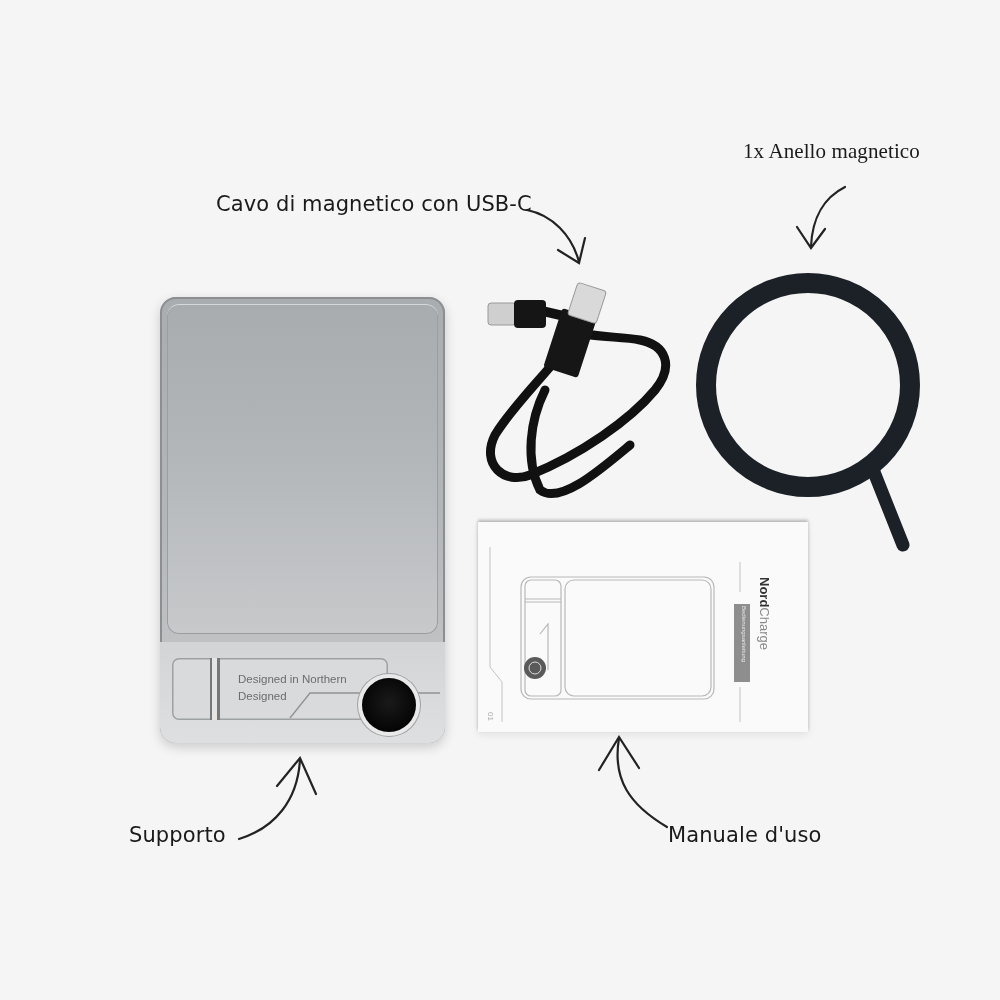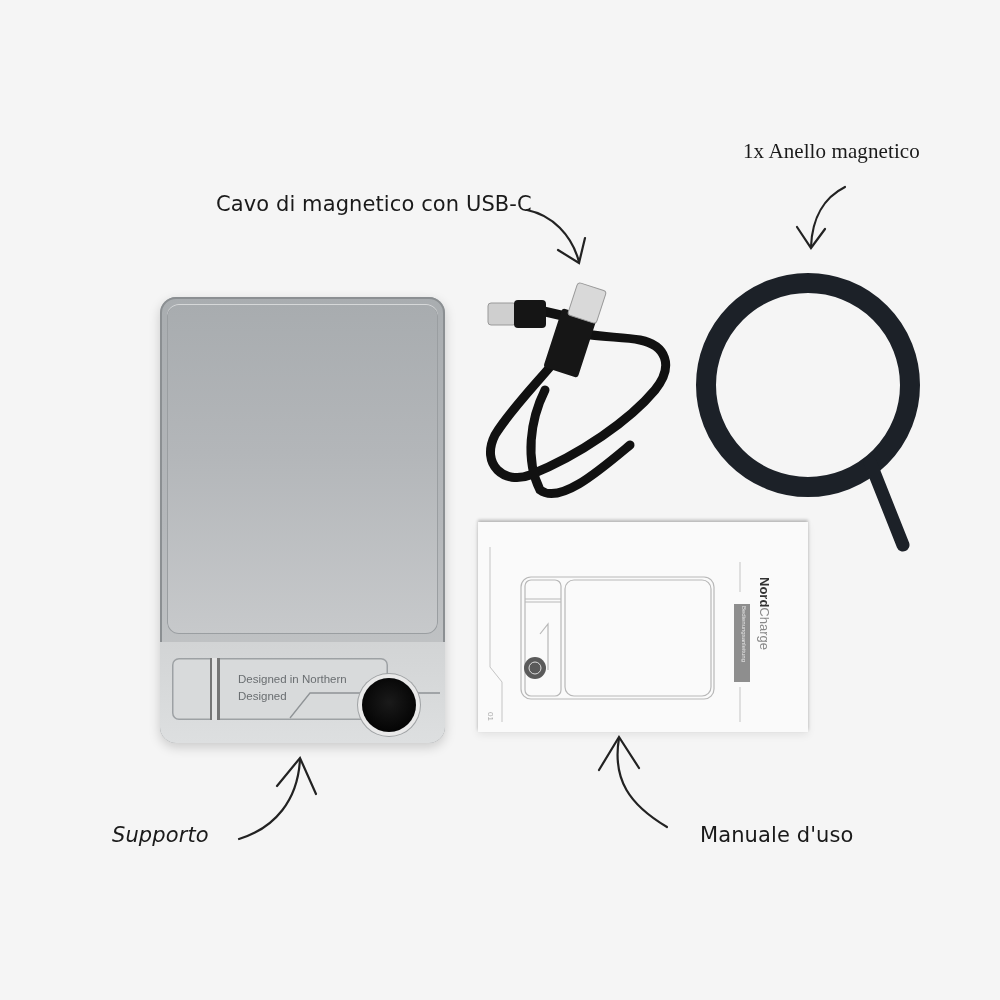--- a/index.html
+++ b/index.html
@@ -90,22 +90,22 @@
     position: absolute; left: 8px; top: 190px;
     font-size: 8px; color: #aaa; transform: rotate(90deg);
     font-family: "Liberation Sans", sans-serif;
   }
 </style>
 </head>
 <body>
 
 <div class="label" style="left:216px; top:192px;">Cavo di magnetico con USB-C</div>
 <div class="label" style="left:743px; top:139px;font-family:Liberation Serif, serif;">1x Anello magnetico</div>
-<div class="label" style="left:112px; top:823px;font-style:italic;">Supporto</div>
-<div class="label" style="left:700px; top:823px;text-align:right;">Manuale d'uso</div>
+<div class="label" style="left:129px; top:823px;">Supporto</div>
+<div class="label" style="left:668px; top:823px;text-align:right;">Manuale d'uso</div>
 
 <svg class="abs" style="left:0;top:0" width="1000" height="1000">
   <g fill="none" stroke="#222" stroke-width="2.2" stroke-linecap="round">
 
     <path d="M527,210 C552,215 572,235 579,262"></path>
     <path d="M558,250 L579,263 L585,238"></path>
   </g>
 </svg>
 <svg class="abs" style="left:0;top:0" width="1000" height="1000">
   <g fill="none" stroke="#222" stroke-width="2.2" stroke-linecap="round">

